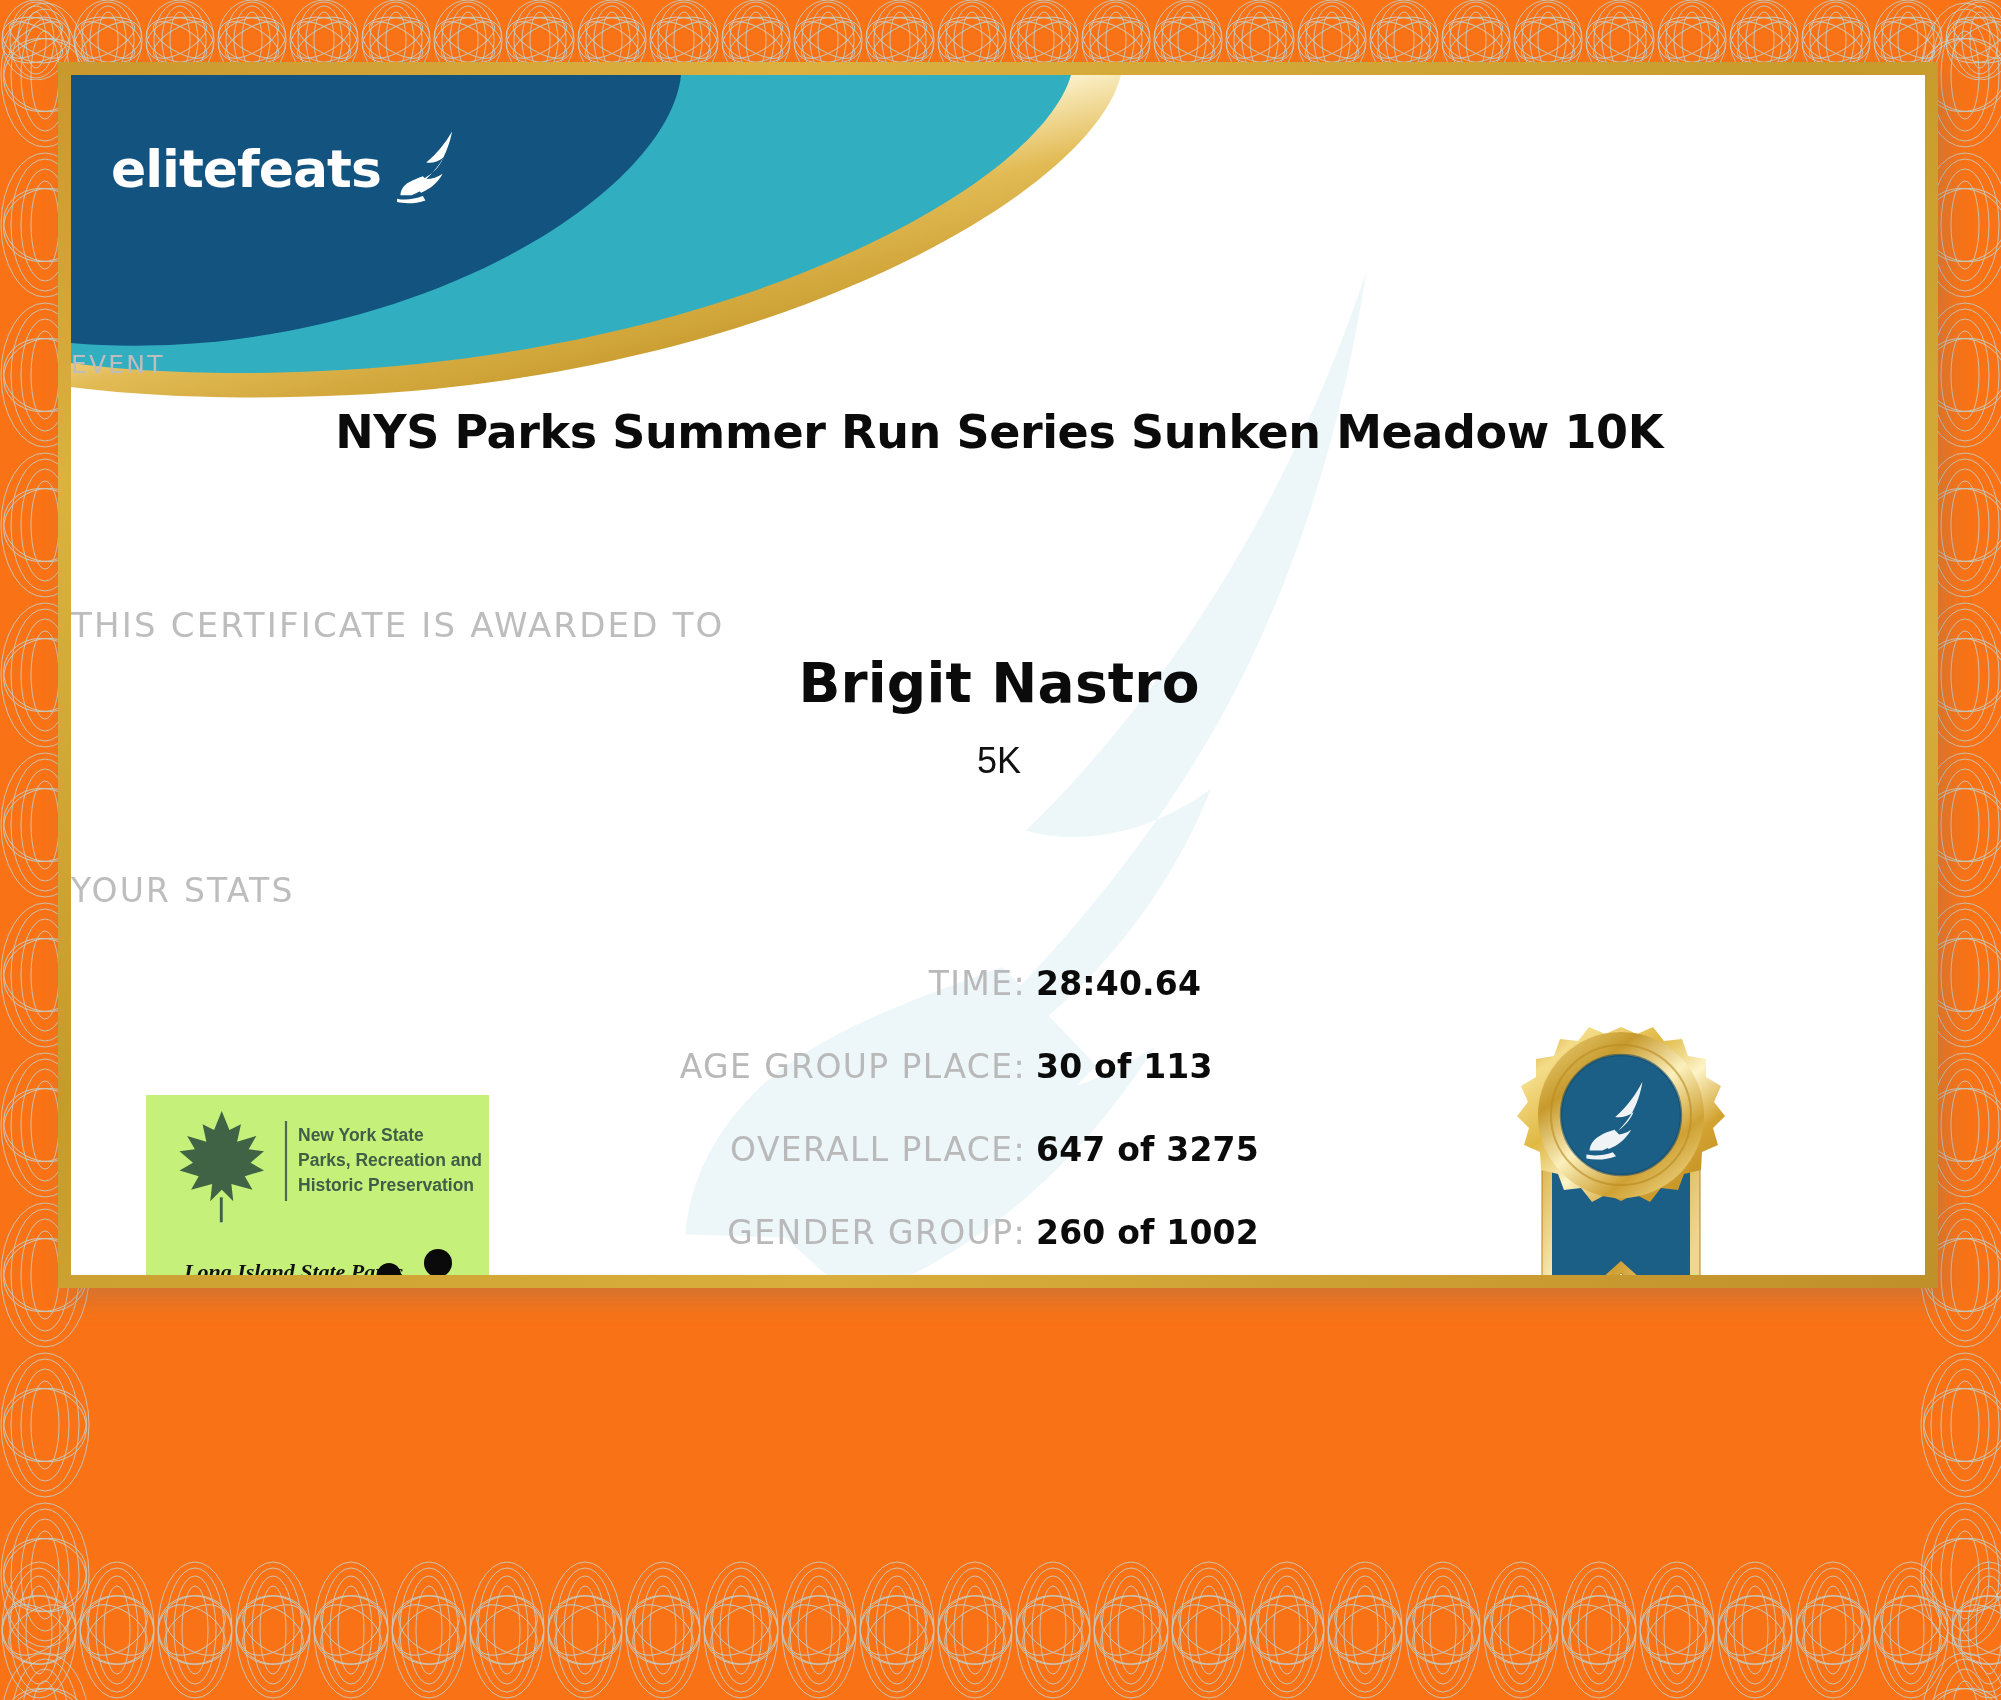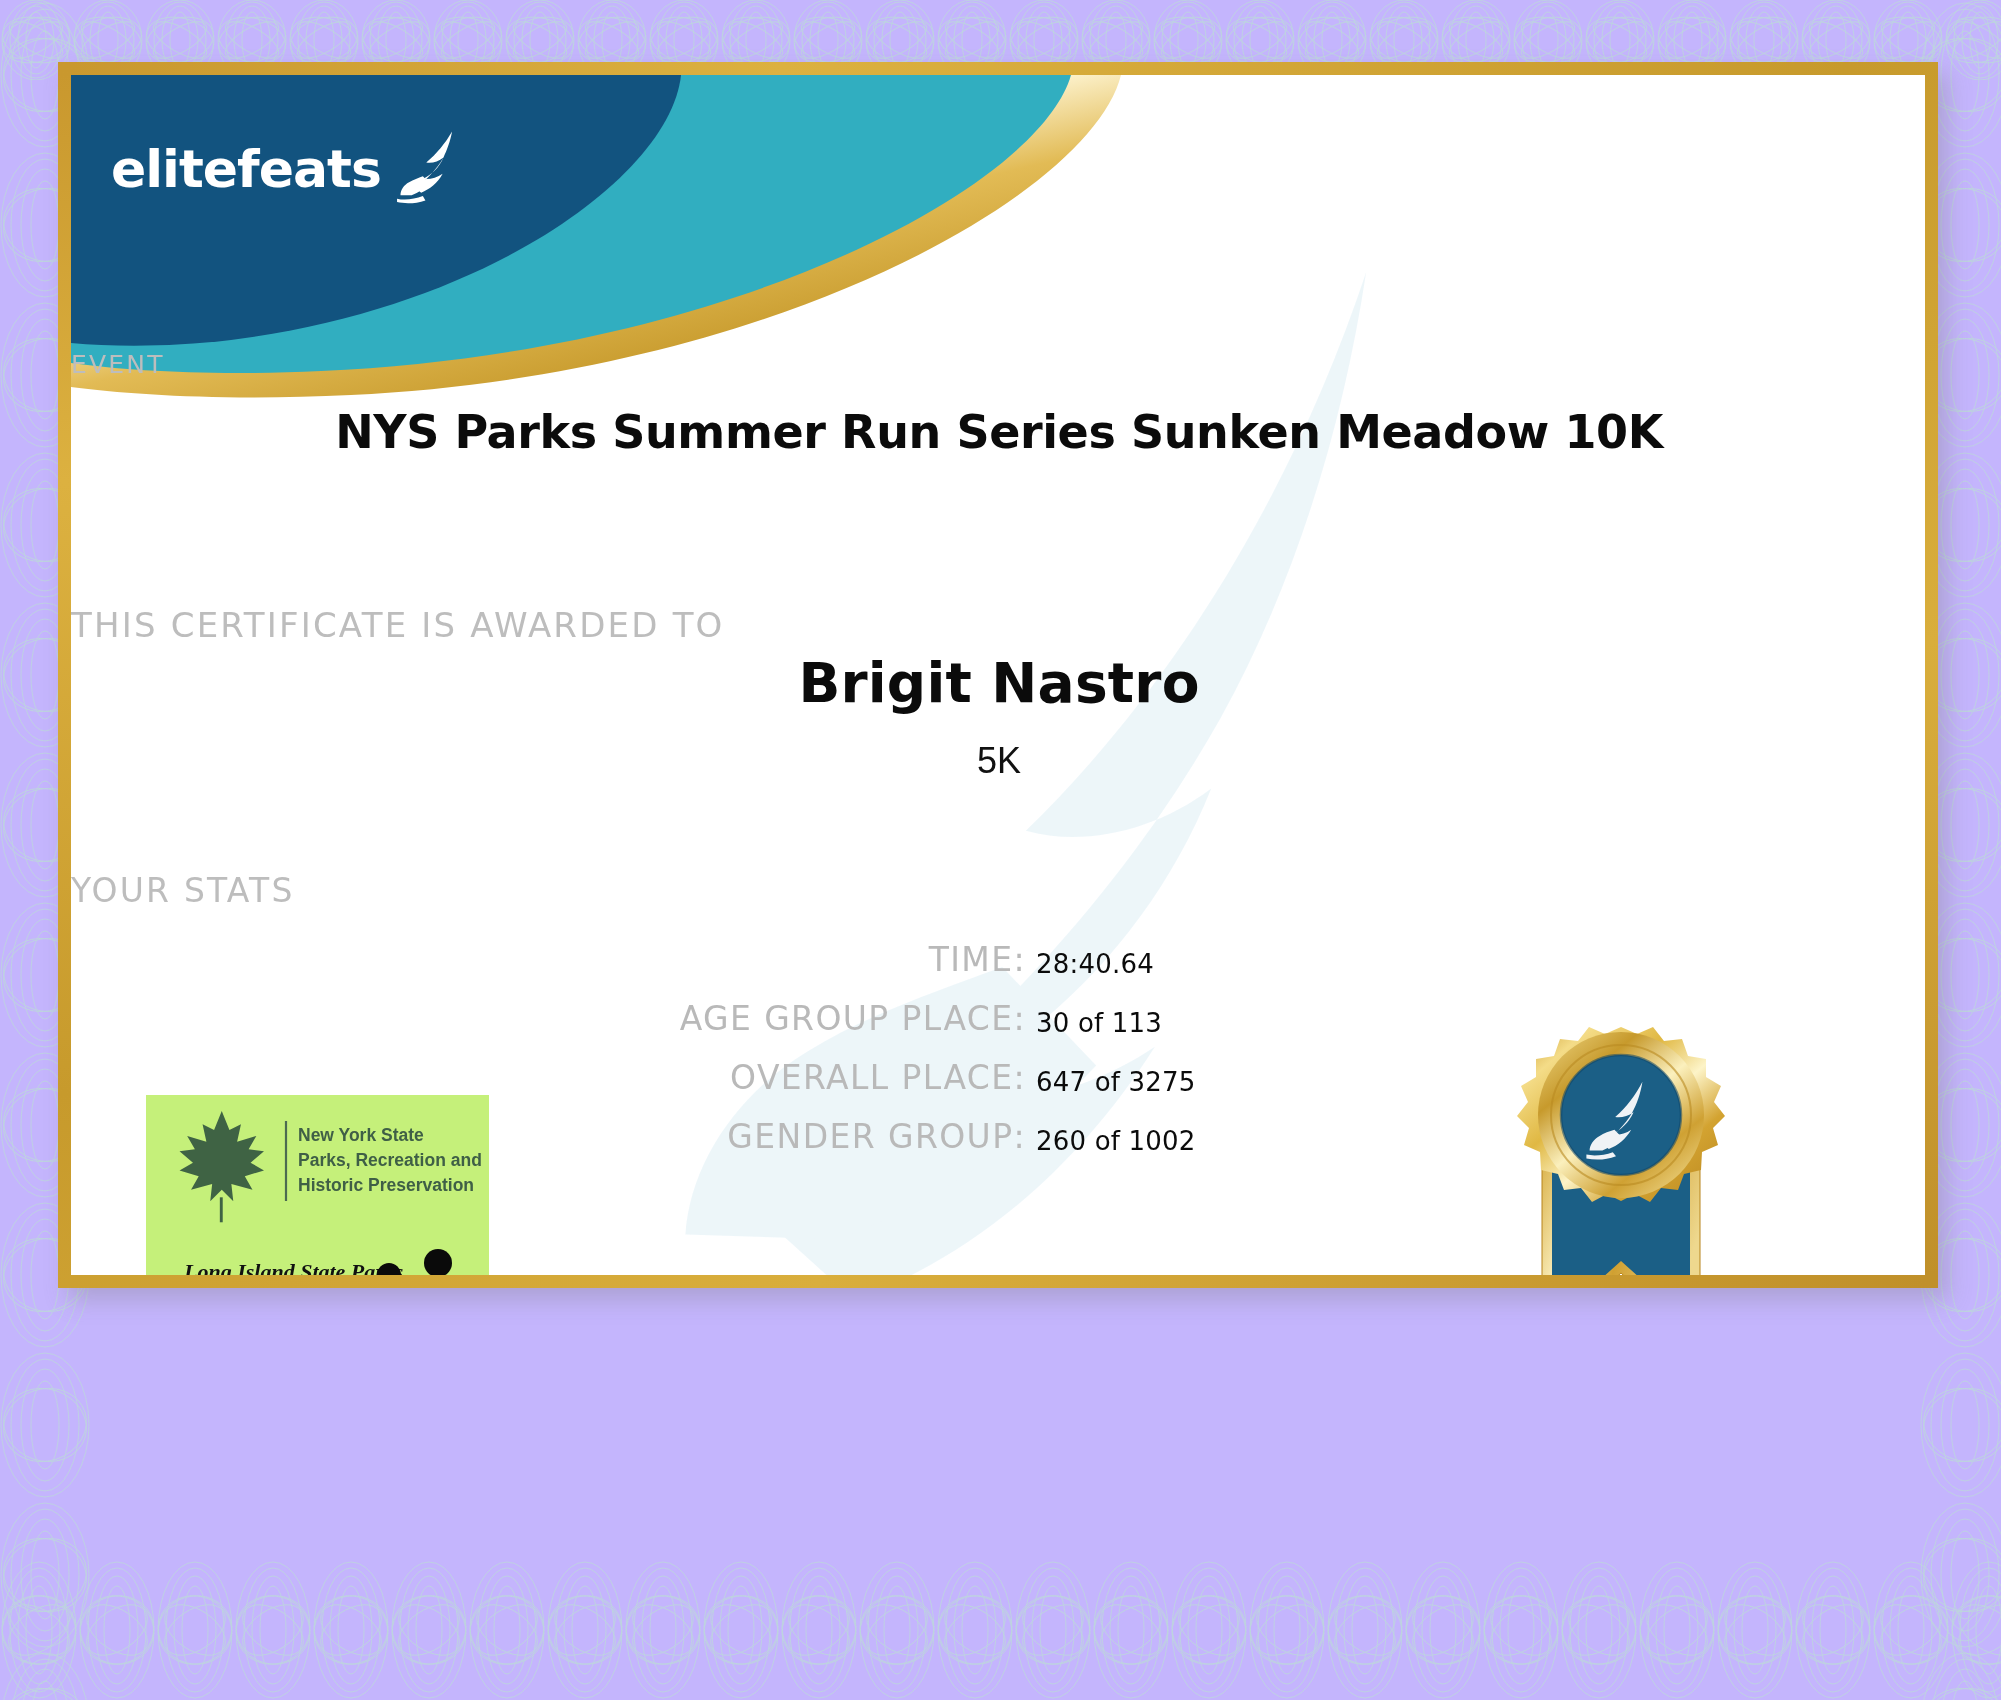--- a/index.html
+++ b/index.html
@@ -12,21 +12,21 @@
     height: 1700px;
     font-family: "Liberation Sans", sans-serif;
     overflow: hidden;
   }
 
   
   #page {
     position: relative;
     width: 2001px;
     height: 1700px;
-    background: #c4b5fd;
+    background: #f97316;
     overflow: hidden;
   }
 
   
   .guilloche {
     position: absolute;
     pointer-events: none;
   }
   #guilloche-top    { left: 0;  top: 0;     width: 2001px; height: 80px; }
   #guilloche-bottom { left: 0;  top: 1560px;width: 2001px; height: 140px; }
@@ -160,24 +160,25 @@
     color: #b9b9b9;
     font-family: "DejaVu Sans", sans-serif;
     font-size: 33px;
     letter-spacing: 1.4px;
     padding-right: 10px;
     white-space: nowrap;
   }
   .stat-value {
     color: #0b0b0b;
     font-family: "DejaVu Sans", sans-serif;
-    font-size: 26px;
-    font-weight: 400;
+    font-size: 33px;
+    font-weight: 700;
     letter-spacing: 0.2px;
     white-space: nowrap;
+    margin-top: 24px;
   }
 
   
   #sponsor-logo {
     position: absolute;
     left: 75px;
     top: 1020px;
     width: 343px;
     height: 330px;
     background: #c5f07a;

